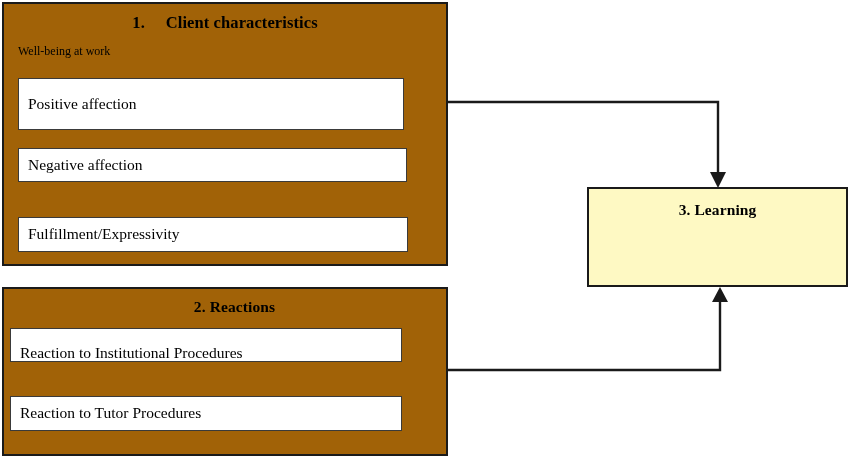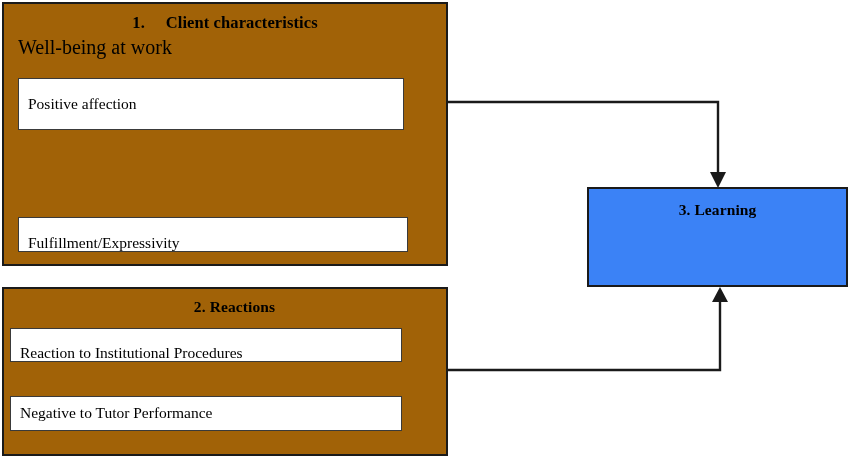--- a/index.html
+++ b/index.html
@@ -39,21 +39,21 @@
     width: 446px;
     height: 169px;
   }
   #box-learning {
     position: absolute;
     box-sizing: border-box;
     left: 587px;
     top: 187px;
     width: 261px;
     height: 100px;
-    background: #3b82f6;
+    background: #fef9c3;
     border: 2.5px solid #1a1a1a;
   }
 
   
   .group-title {
     position: absolute;
     left: 0;
     right: 0;
     text-align: center;
     font-weight: bold;
@@ -63,22 +63,22 @@
     white-space: pre;
   }
   #group-client .group-title { top: 11px; }
   #group-reactions .group-title { top: 10px; font-size: 15.5px; padding-left: 19px; }
   #box-learning .group-title { top: 13px; font-size: 15.5px; }
 
   
   .section-label {
     position: absolute;
     left: 14px;
-    top: 33px;
-    font-size: 20px;
+    top: 41px;
+    font-size: 12px;
     line-height: 1;
     white-space: nowrap;
   }
 
   
   .item-box {
     position: absolute;
     box-sizing: border-box;
     background: #ffffff;
     border: 1.4px solid #3a3a3a;
@@ -88,21 +88,21 @@
   .item-box .item-label {
     font-size: 15.5px;
     line-height: 1.05;
     padding-left: 9px;
     white-space: nowrap;
   }
 
   
   #item-positive    { left: 14px; top: 74px;  width: 386px; height: 52px; }
   #item-negative    { left: 14px; top: 144px; width: 389px; height: 34px; }
-  #item-fulfillment { left: 14px; top: 213px; width: 390px; height: 35px; align-items: flex-end; }
+  #item-fulfillment { left: 14px; top: 213px; width: 390px; height: 35px; }
 
   
   #item-institutional { left: 10px; top: 328px; width: 392px; height: 34px; align-items: flex-end; }
   #item-tutor         { left: 10px; top: 396px; width: 392px; height: 35px; }
 
   
   #connectors {
     position: absolute;
     left: 0;
     top: 0;
@@ -132,36 +132,39 @@
   <div class="group-box" id="group-client">
 
     <div class="group-title">1.  Client characteristics</div>
 
     <div class="section-label">Well-being at work</div>
 
     <div class="item-box" id="item-positive">
       <span class="item-label">Positive affection</span>
     </div>
 
+    <div class="item-box" id="item-negative">
+      <span class="item-label">Negative affection</span>
+    </div>
 
     <div class="item-box" id="item-fulfillment">
       <span class="item-label">Fulfillment/Expressivity</span>
     </div>
   </div>
 
   <div class="group-box" id="group-reactions">
 
     <div class="group-title">2. Reactions</div>
   </div>
 
   <div class="item-box" id="item-institutional">
     <span class="item-label">Reaction to Institutional Procedures</span>
   </div>
 
   <div class="item-box" id="item-tutor">
-    <span class="item-label">Negative to Tutor Performance</span>
+    <span class="item-label">Reaction to Tutor Procedures</span>
   </div>
 
   <div id="box-learning">
     <div class="group-title">3. Learning</div>
   </div>
 
 </div>
 
 </body></html>

